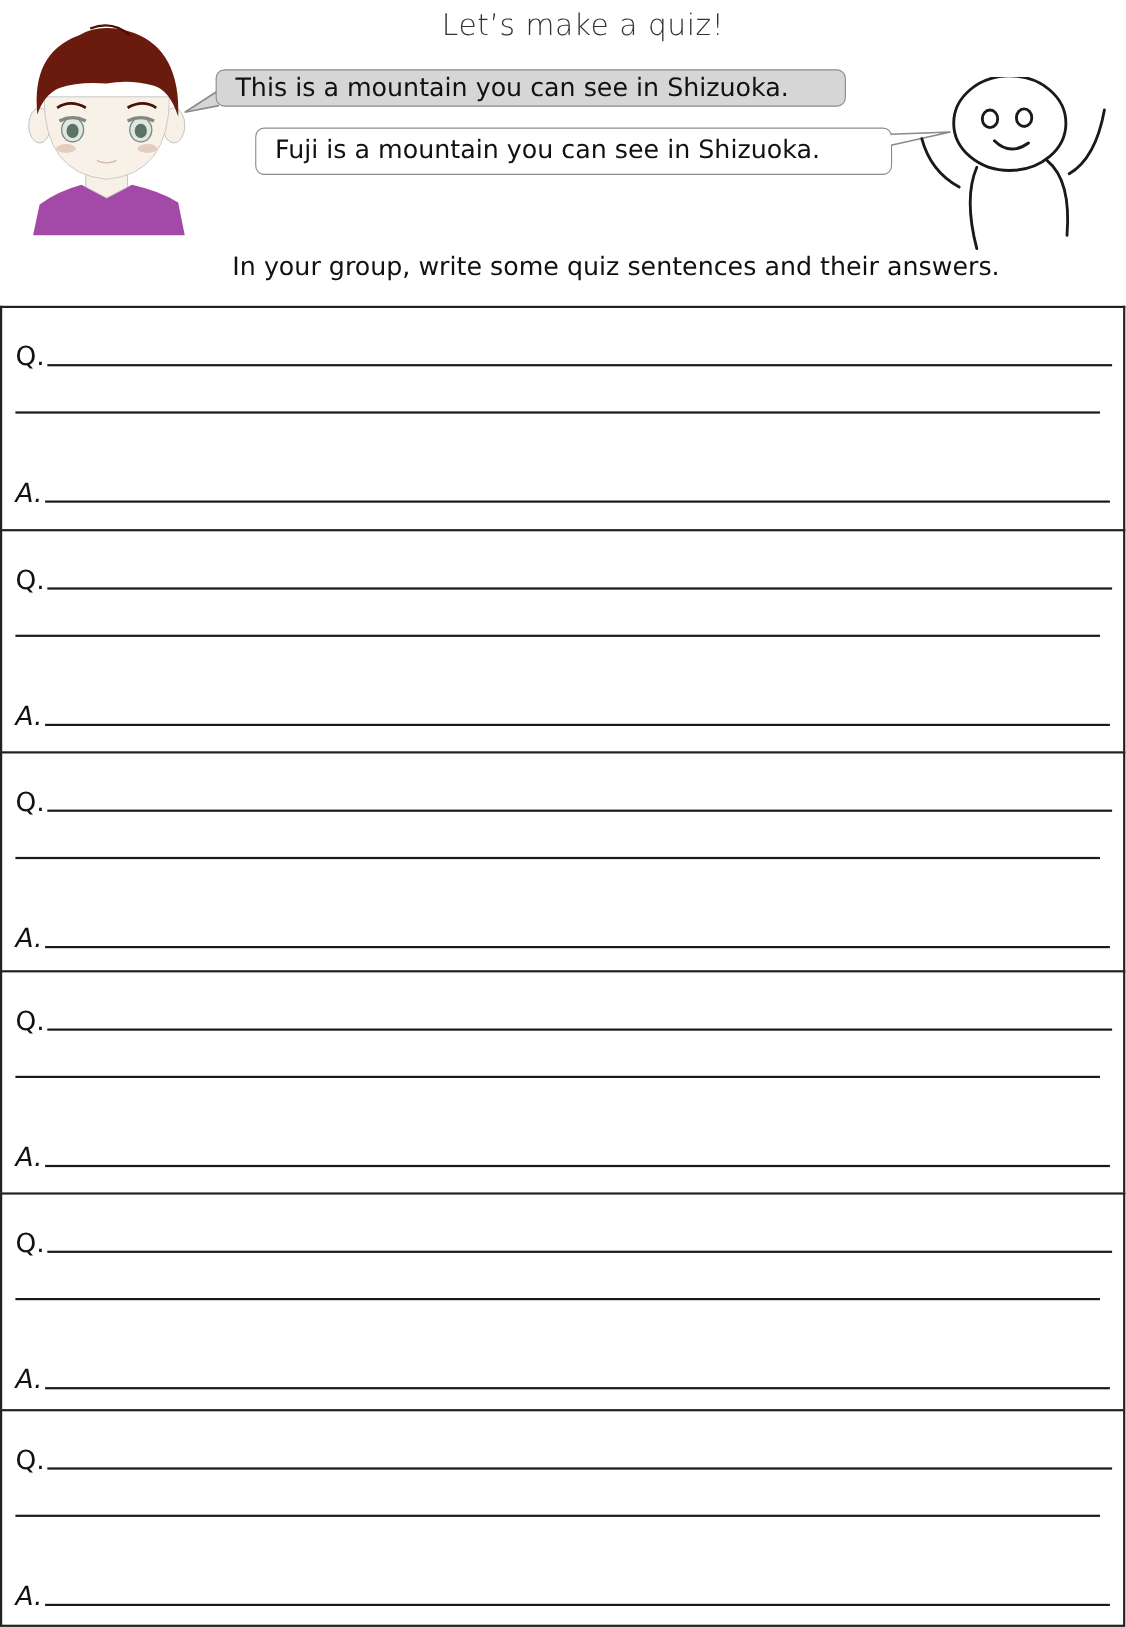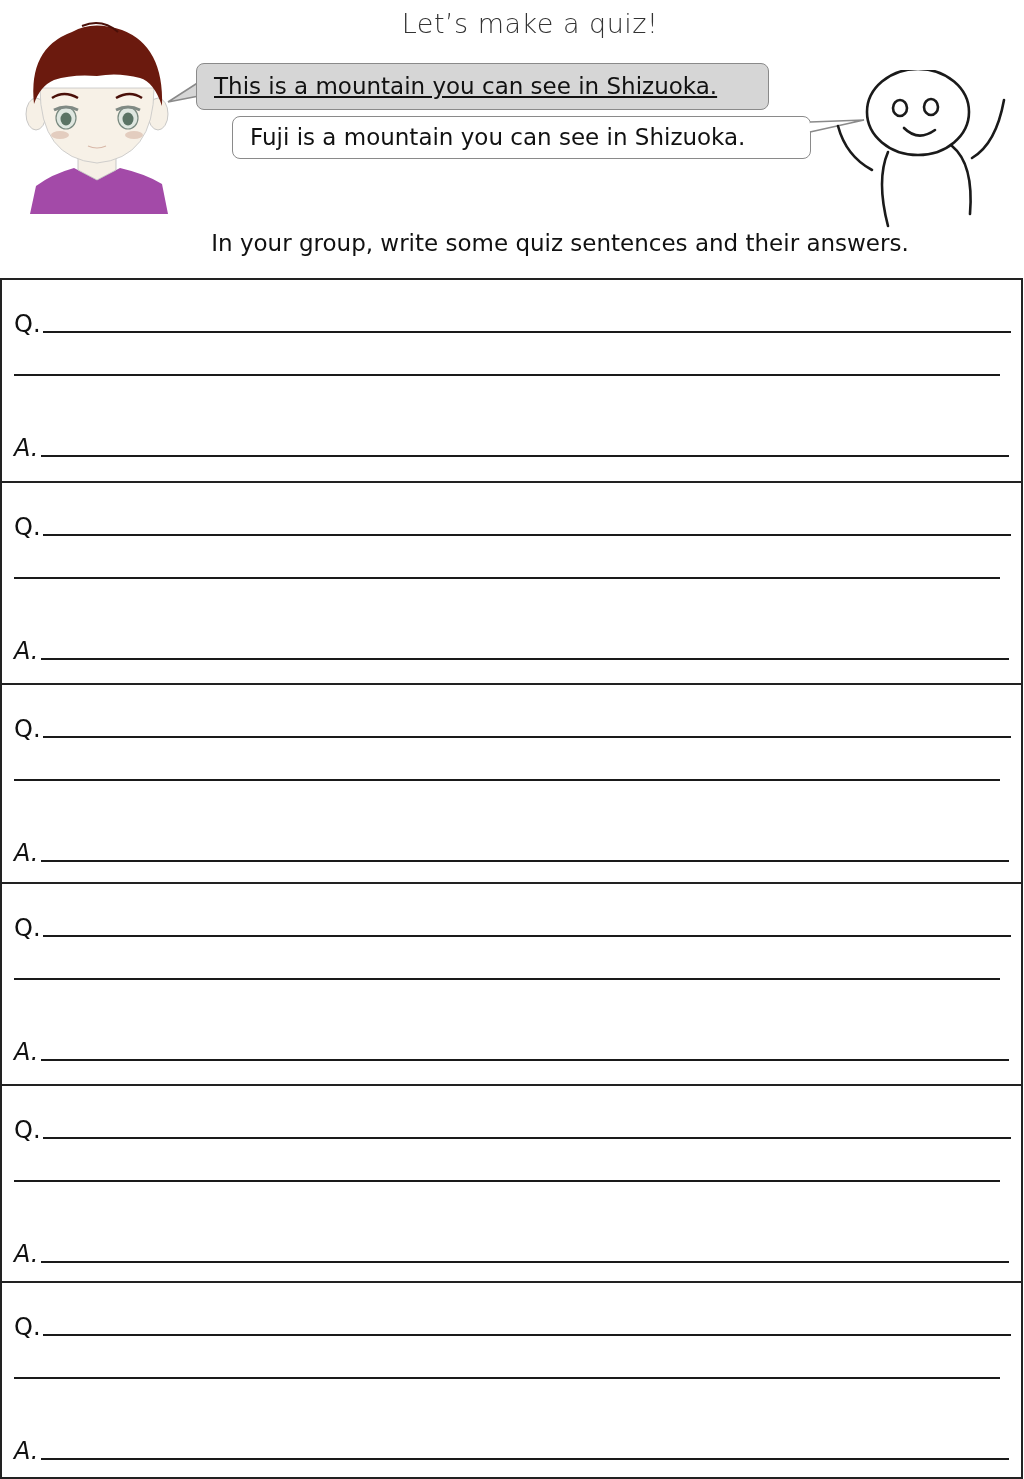--- a/index.html
+++ b/index.html
@@ -6,22 +6,22 @@
   body { width: 1024px; height: 1479px; position: relative; overflow: hidden;
          font-family: "DejaVu Sans", sans-serif; color: #111; }
   .title { position: absolute; top: 8px; left: 0; width: 1060px; text-align: center;
            font-family: "DejaVu Sans", sans-serif; font-weight: 300; font-size: 27px;
            color: #333; letter-spacing: 0.5px; }
   .boy { position: absolute; left: 22px; top: 18px; width: 150px; height: 196px; }
   .stick { position: absolute; left: 832px; top: 70px; width: 180px; height: 160px; }
   .bubble { position: absolute; font-family: "DejaVu Sans", sans-serif;
             font-size: 23px; line-height: 1; border-radius: 8px; box-sizing: border-box;
             white-space: nowrap; display: flex; align-items: center; padding-left: 17px; }
-  .bubble.grey { left: 196px; top: 63px; width: 573px; height: 47px;
-                 background: #d6d6d6; border: 1.5px solid #8a8a8a; text-decoration: underline; }
+  .bubble.grey { left: 196px; top: 63px; width: 573px; height: 34px;
+                 background: #d6d6d6; border: 1.5px solid #8a8a8a; }
   .bubble.white { left: 232px; top: 116px; width: 579px; height: 43px;
                   background: #ffffff; border: 1.5px solid #8a8a8a; text-align: center; }
   .tail { position: absolute; }
   .instruction { position: absolute; top: 230px; left: 0; width: 1024px; text-align: center;
                  font-size: 23px; font-family: "DejaVu Sans", sans-serif; padding-left: 48px; }
   .grid { position: absolute; left: 0; top: 278px; width: 1023px; }
   .box { position: relative; box-sizing: border-box; border: 2px solid #222;
          border-bottom: none; width: 1023px; }
   .box:last-child { border-bottom: 2px solid #222; }
   .row { position: absolute; left: 12px; display: flex; align-items: flex-end; }

